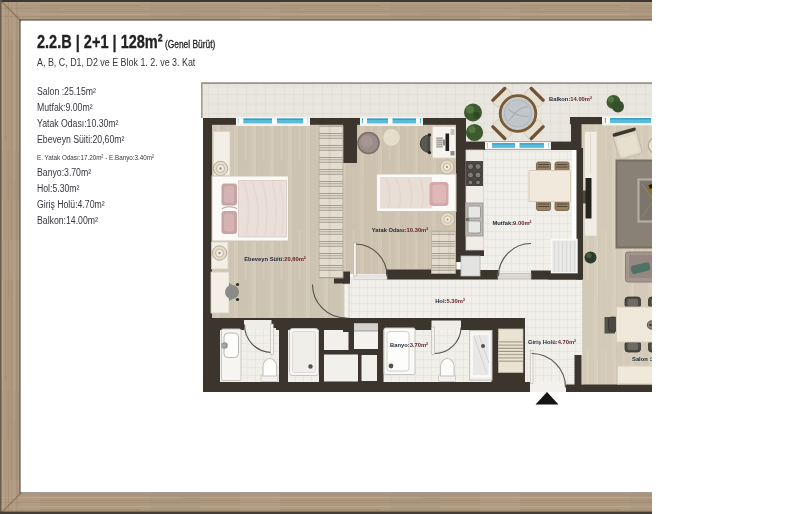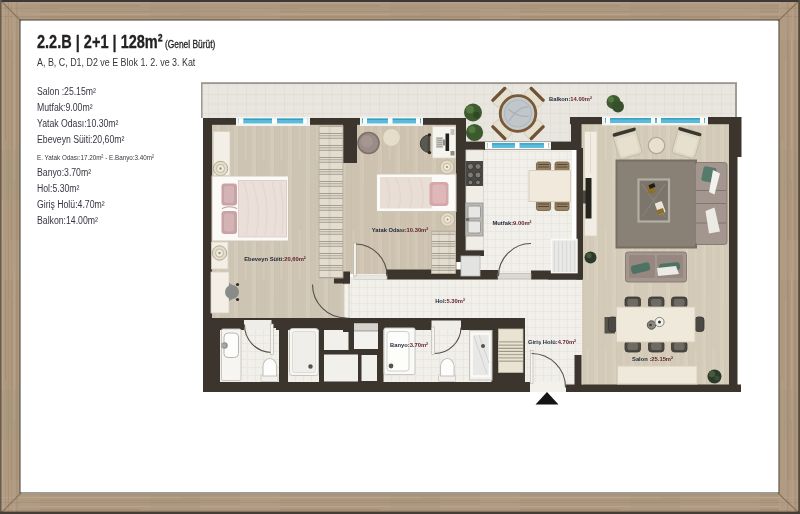--- a/index.html
+++ b/index.html
@@ -1,16 +1,16 @@
 <!DOCTYPE html>
 <html><head>
 <meta charset="utf-8">
 <style>
   html,body{margin:0;padding:0;background:#fff;}
-  #page{position:relative;width:800px;height:514px;overflow:hidden;background:#fff;
+  #page{position:relative;width:652px;height:514px;overflow:hidden;background:#fff;
         font-family:"Liberation Sans", sans-serif;}
   svg{display:block;filter:blur(0.25px)}
 </style>
 </head>
 <body>
 <div id="page">
 <svg width="800" height="514" viewBox="0 0 800 514">
 <defs>
   <pattern id="woodFloor" width="18" height="120" patternUnits="userSpaceOnUse">
     <rect width="18" height="120" fill="#cfc6b5"></rect>

